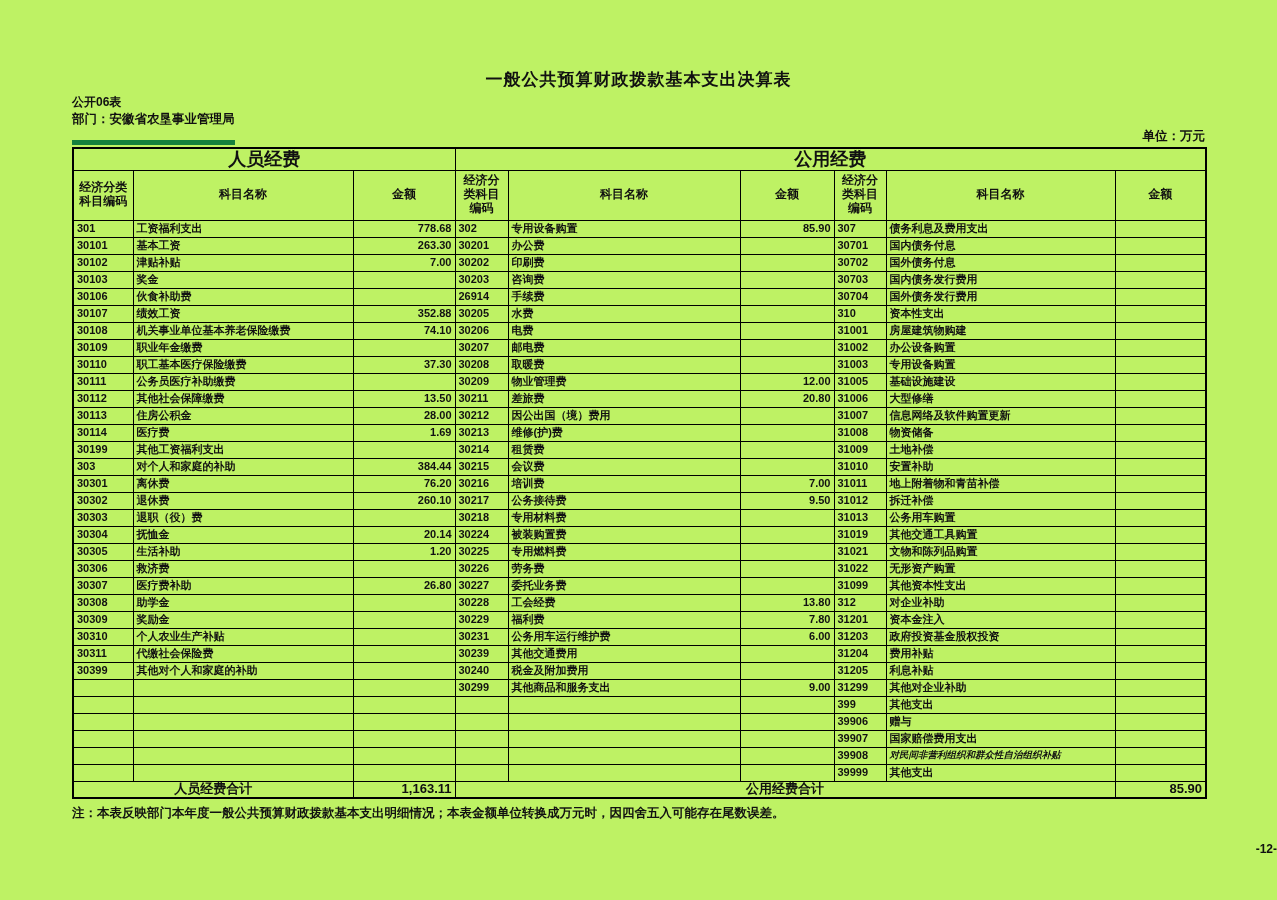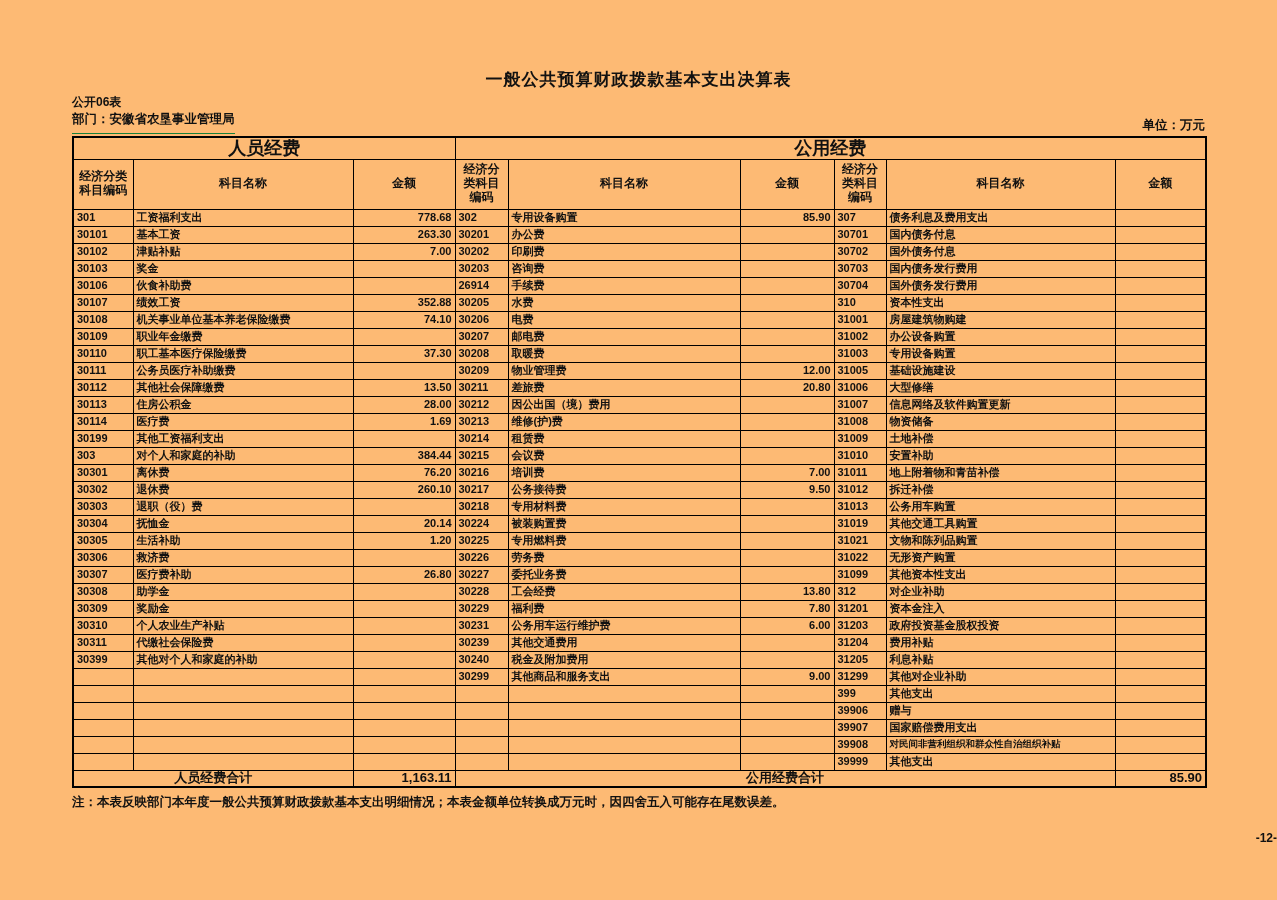--- a/index.html
+++ b/index.html
@@ -2,21 +2,21 @@
 <html><head>
 <meta charset="utf-8">
 <style>
   * { box-sizing: border-box; }
   html, body { margin: 0; padding: 0; background: #e8e8e8; }
   .page {
     position: relative;
     width: 1277px;
     height: 900px;
     margin: 0 auto;
-    background: #fdba74;
+    background: #bef264;
     font-family: "Liberation Sans", "DejaVu Sans", sans-serif;
     color: #111;
     overflow: hidden;
   }
   .page-title {
     margin: 0;
     padding-top: 68px;
     text-align: center;
     font-size: 17px;
     font-weight: bold;
@@ -28,21 +28,21 @@
     font-weight: bold;
   }
   .meta-row {
     display: flex;
     justify-content: space-between;
     align-items: flex-end;
     margin: 0 72px 2px;
     font-size: 12.5px;
     font-weight: bold;
   }
-  .dept { border-bottom: 1px solid #15803d; padding-bottom: 5px; }
+  .dept { border-bottom: 5px solid #15803d; padding-bottom: 12px; }
   table.budget {
     width: 1133px;
     margin: 0 72px;
     border-collapse: collapse;
     table-layout: fixed;
     font-size: 11px;
     font-weight: bold;
   }
   table.budget th, table.budget td {
     border: 1px solid #000;
@@ -53,21 +53,21 @@
     white-space: nowrap;
     font-weight: bold;
   }
   table.budget { border: 2px solid #000; }
   thead tr.group-row th { height: 22px; font-size: 18px; }
   thead tr.cols-row th { height: 50px; font-size: 12px; text-align: center; vertical-align: middle; }
   thead th.code-h { white-space: normal; padding: 0 4px; }
   td.code { text-align: left; padding-left: 2px; }
   td.name { text-align: left; padding-left: 26px; }
   td.name.top { padding-left: 3px; }
-  td.name.small { font-size: 9.5px; }
+  td.name.small { font-size: 9.5px; font-style: italic; }
   td.amt { text-align: right; padding-right: 3px; }
   tfoot td { height: 20px; font-size: 13px; }
   tfoot td.label { text-align: center; }
   .note {
     margin: 6px 72px 0;
     font-size: 12.5px;
     font-weight: bold;
   }
   .pagenum {
     margin-top: 20px;

